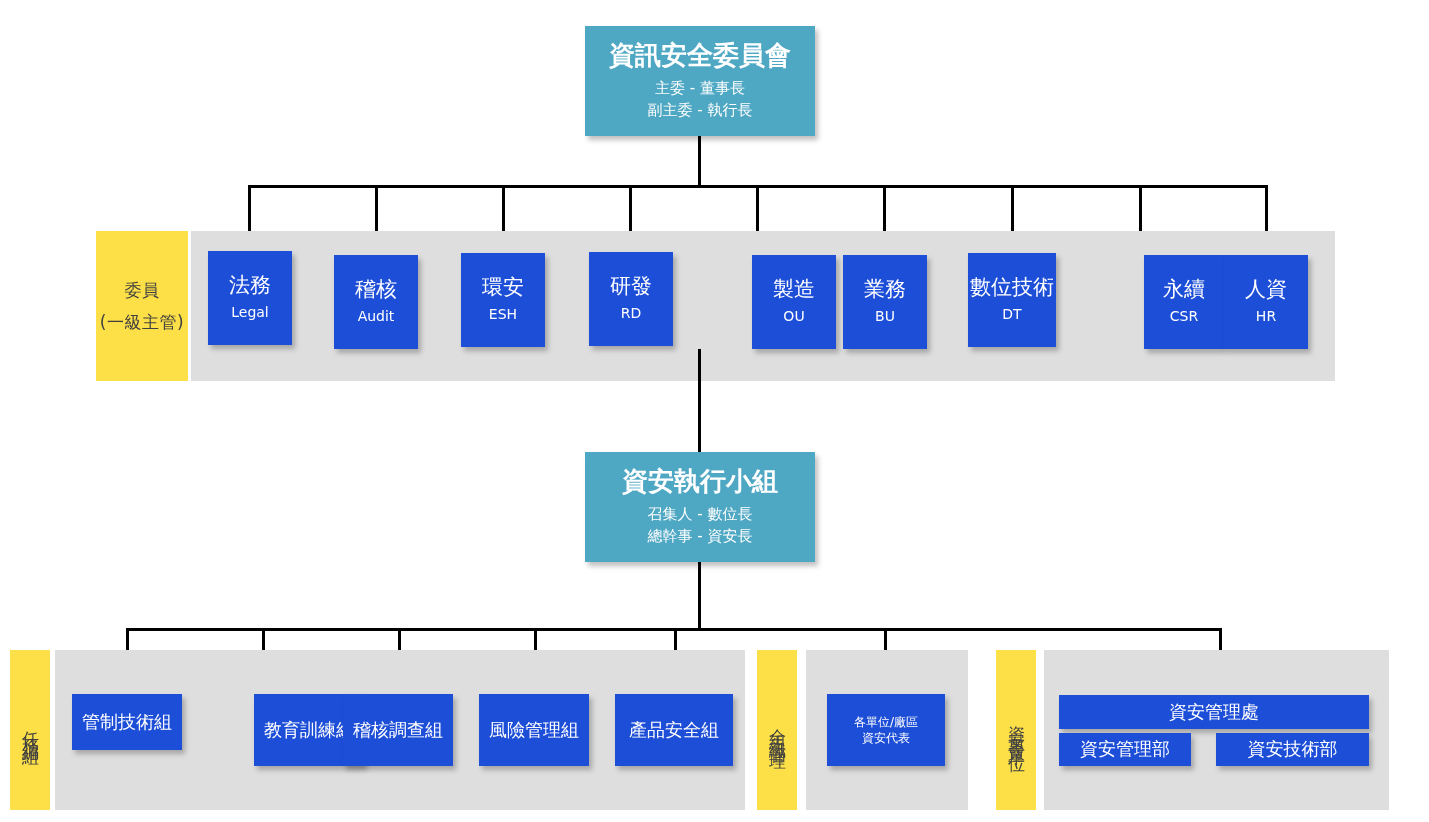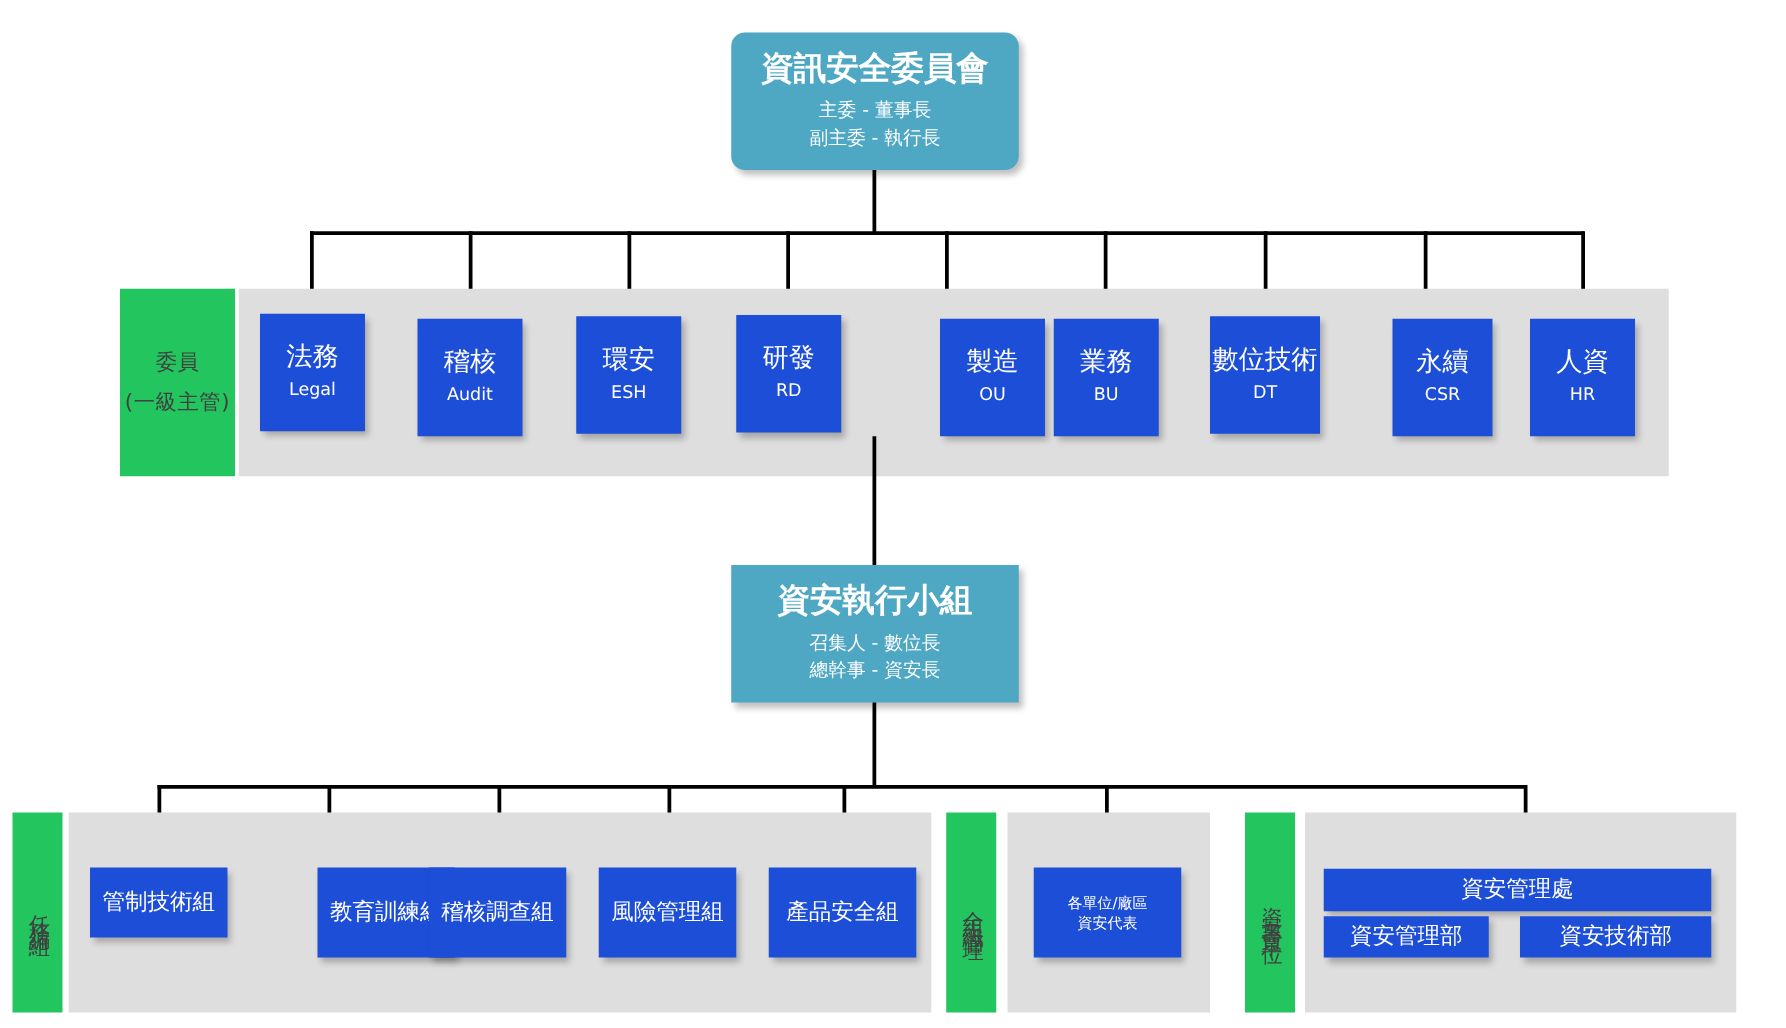--- a/index.html
+++ b/index.html
@@ -20,21 +20,21 @@
     background: #ffffff;
   }
 
   
   .band {
     position: absolute;
     background: #dedede;
   }
   .band-label {
     position: absolute;
-    background: #22c55e;
+    background: #fde047;
     display: flex;
     align-items: center;
     justify-content: center;
     text-align: center;
     color: #404040;
     font-size: 17px;
     line-height: 1.9;
     letter-spacing: 0.5px;
   }
   .band-label.vertical {
@@ -92,21 +92,21 @@
     background: #000000;
   }
   .ln-v { width: 3px; }
   .ln-h { height: 3px; }
 </style>
 </head>
 <body>
 
 <div id="chart-root">
 
-  <div class="node node-top" style="left:585px; top:26px; width:230px; height:110px;border-radius:11px;">
+  <div class="node node-top" style="left:585px; top:26px; width:230px; height:110px;">
     <div class="title">資訊安全委員會</div>
     <div class="sub">主委 - 董事長</div>
     <div class="sub">副主委 - 執行長</div>
   </div>
 
   <div class="ln ln-v" style="left:698px; top:136px; width:3px; height:50px;"></div>
 
   <div class="ln ln-h" style="left:248px; top:185px; width:1019px; height:3px;"></div>
 
   <div class="ln ln-v" style="left:248px; top:185px; height:66px;"></div>
@@ -146,21 +146,21 @@
     <div class="en">OU</div>
   </div>
   <div class="node" style="left:843px; top:255px; width:84px; height:94px;">
     <div class="cn">業務</div>
     <div class="en">BU</div>
   </div>
   <div class="node" style="left:968px; top:253px; width:88px; height:94px;">
     <div class="cn">數位技術</div>
     <div class="en">DT</div>
   </div>
-  <div class="node" style="left:1114px; top:255px; width:80px; height:94px;">
+  <div class="node" style="left:1144px; top:255px; width:80px; height:94px;">
     <div class="cn">永續</div>
     <div class="en">CSR</div>
   </div>
   <div class="node" style="left:1224px; top:255px; width:84px; height:94px;">
     <div class="cn">人資</div>
     <div class="en">HR</div>
   </div>
 
   <div class="ln ln-v" style="left:698px; top:349px; height:103px;"></div>
 

